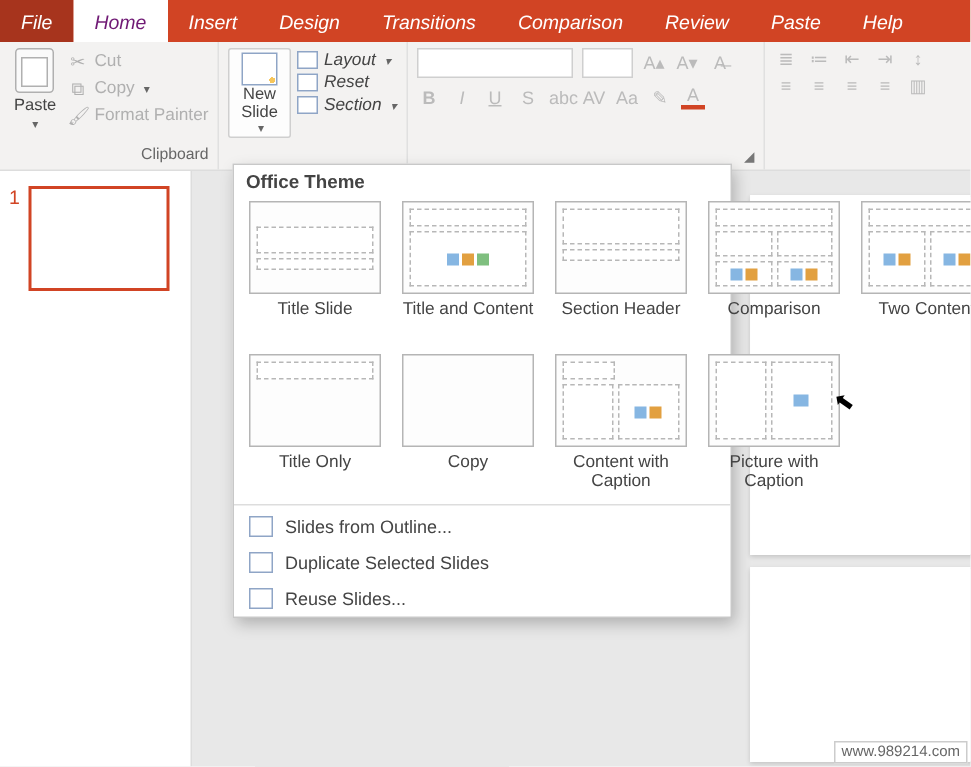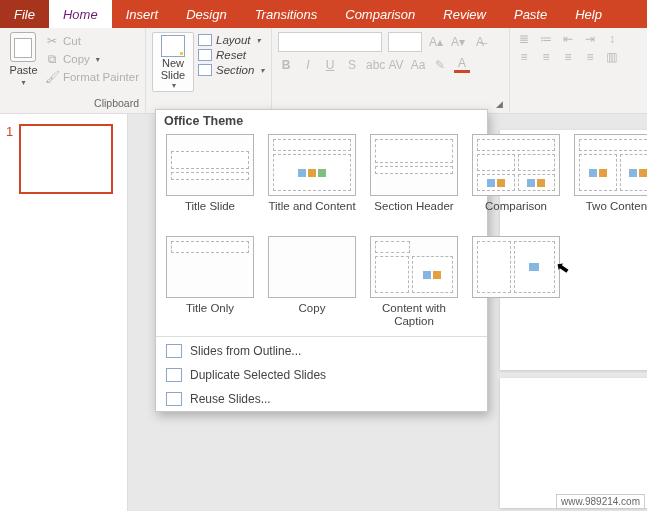--- a/index.html
+++ b/index.html
@@ -560,20 +560,21 @@
 
     <div class="layout-item">
       <div class="layout-thumb">
         <div class="ph-row">
           <div class="ph" style="flex:0.45"></div>
           <div class="ph" style="flex:0.55;display:flex;align-items:center;justify-content:center">
               <span style="width:10px;height:8px;background:#86b6e2"></span>
             </div>
         </div>
       </div>
+      <div class="layout-caption">Picture with Caption</div>
     </div>
 
   </div>
 
   <div class="dd-sep"></div>
 
   <div class="dd-menu-item">
     <span class="ic"></span>
     <span>Slides from Outline...</span>
   </div>

